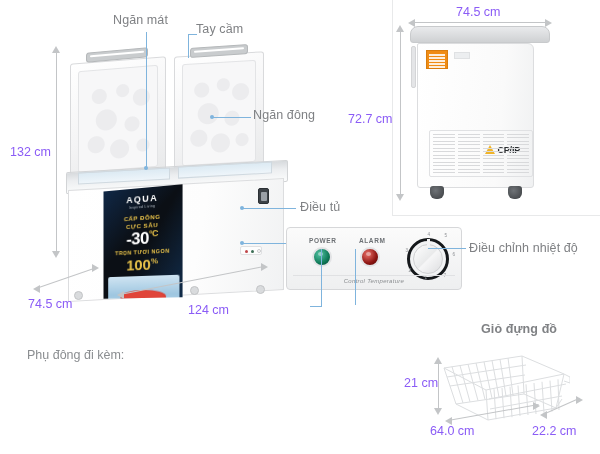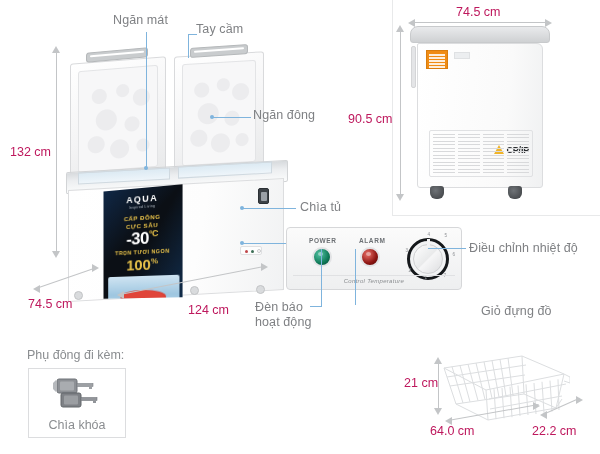--- a/index.html
+++ b/index.html
@@ -15,21 +15,21 @@
   .lbl {
     position: absolute;
     color: #7f8184;
     font-size: 12.5px;
     line-height: 15px;
     white-space: pre-line;
     letter-spacing: .1px;
   }
   .dim {
     position: absolute;
-    color: #be185d;
+    color: #8b5cf6;
     font-size: 12.5px;
     line-height: 14px;
     white-space: nowrap;
   }
   .leader { position: absolute; background: #7fb4dd; }
   .leader.h { height: 1px; }
   .leader.v { width: 1px; }
 
   
   .arrowline { position:absolute; background:#c3c5c7; }
@@ -172,21 +172,21 @@
   
   #sideview{
     position:absolute; left:410px; top:26px; width:140px; height:176px;
   }
   #sv-lid{
     position:absolute; left:0; top:0; width:140px; height:17px;
     background:linear-gradient(180deg,#e9eaec,#cfd1d3);
     border:1px solid #c8cacc; border-radius:8px 8px 3px 3px;
   }
   #sv-body{
-    position:absolute; left:7px; top:17px; width:126px; height:145px;
+    position:absolute; left:7px; top:17px; width:117px; height:145px;
     background:linear-gradient(95deg,#ffffff,#fafafa 70%,#f0f1f2);
     border:1px solid #dcdddf; border-radius:2px 6px 3px 3px;
   }
   #sv-hinge{ position:absolute; left:1px; top:20px; width:5px; height:42px;
     background:#e4e5e7; border:1px solid #d4d5d7; border-radius:2px; }
   #sv-orange{
     position:absolute; left:8px; top:6px; width:22px; height:19px;
     background:#f08c14; border:1px solid #d97c0c;
   }
   #sv-orange span{ position:absolute; left:2px; right:2px; height:1.6px; background:#fff; opacity:.85; }
@@ -304,21 +304,21 @@
   <div style="position:absolute; left:144px; top:166px; width:4px; height:4px; border-radius:50%; background:#7fb4dd;"></div>
 
   <div class="lbl" style="left:196px; top:22px;">Tay cầm</div>
   <div class="leader h" style="left:188px; top:34px; width:9px; background:#7fb4dd;"></div>
   <div class="leader v" style="left:188px; top:34px; height:24px; background:#7fb4dd;"></div>
 
   <div class="lbl" style="left:253px; top:108px;">Ngăn đông</div>
   <div class="leader h" style="left:212px; top:117px; width:39px; background:#7fb4dd;"></div>
   <div style="position:absolute; left:210px; top:115px; width:4px; height:4px; border-radius:50%; background:#7fb4dd;"></div>
 
-  <div class="lbl" style="left:300px; top:200px;">Chìa tủ</div>
+  <div class="lbl" style="left:300px; top:200px;">Điều tủ</div>
   <div class="leader h" style="left:242px; top:208px; width:54px; background:#7fb4dd;"></div>
   <div style="position:absolute; left:240px; top:206px; width:4px; height:4px; border-radius:50%; background:#7fb4dd;"></div>
 
   <div class="leader h" style="left:242px; top:243px; width:44px; background:#7fb4dd;"></div>
   <div style="position:absolute; left:240px; top:241px; width:4px; height:4px; border-radius:50%; background:#7fb4dd;"></div>
 
   <div id="panel">
     <div class="ptxt" style="left:22px; top:9px;">POWER</div>
     <div class="led green" style="left:25px; top:19px;"></div>
 
@@ -336,22 +336,20 @@
     <div class="dtick" style="right:34px; top:47px;">1</div>
     <div class="dtick" style="right:50px; top:40px;">2</div>
     <div class="dtick" style="right:53px; top:20px;">3</div>
 
     <div class="divider" style="top:47px;"></div>
     <div id="ctrl-cap" style="top:50px;">Control Temperature</div>
   </div>
 
   <div class="leader v" style="left:321px; top:249px; height:57px; background:#7fb4dd;"></div>
   <div class="leader h" style="left:310px; top:306px; width:12px; background:#7fb4dd;"></div>
-  <div class="lbl" style="left:255px; top:300px; text-align:left;">Đèn báo
-hoạt động</div>
 
   <div class="leader v" style="left:355px; top:249px; height:56px; background:#7fb4dd;"></div>
 
   <div class="leader h" style="left:428px; top:248px; width:38px; background:#7fb4dd;"></div>
   <div class="lbl" style="left:469px; top:241px;">Điều chỉnh nhiệt độ</div>
 
   <div id="sideview">
     <div id="sv-lid"></div>
     <div id="sv-hinge"></div>
     <div id="sv-body">
@@ -430,25 +428,25 @@
   </div>
 
   <div class="arrowline h" style="left:414px; top:22px; width:132px; background:#c3c5c7;"></div>
   <div class="tip" style="left:408px; top:19px; border-top:4px solid transparent; border-bottom:4px solid transparent; border-right:7px solid #c3c5c7;"></div>
   <div class="tip" style="left:545px; top:19px; border-top:4px solid transparent; border-bottom:4px solid transparent; border-left:7px solid #c3c5c7;"></div>
   <div class="dim" style="left:456px; top:5px;">74.5 cm</div>
 
   <div class="arrowline v" style="left:400px; top:30px; height:166px; background:#c3c5c7;"></div>
   <div class="tip" style="left:396px; top:25px; border-left:4px solid transparent; border-right:4px solid transparent; border-bottom:7px solid #c3c5c7;"></div>
   <div class="tip" style="left:396px; top:194px; border-left:4px solid transparent; border-right:4px solid transparent; border-top:7px solid #c3c5c7;"></div>
-  <div class="dim" style="left:348px; top:112px;">90.5 cm</div>
+  <div class="dim" style="left:348px; top:112px;">72.7 cm</div>
 
   <div style="position:absolute; left:392px; top:0px; width:208px; height:216px; border-left:1px solid #e8e9ea; border-bottom:1px solid #e8e9ea;"></div>
 
-  <div class="lbl" style="left:481px; top:304px;">Giỏ đựng đồ</div>
+  <div class="lbl" style="left:481px; top:322px;font-weight:bold;">Giỏ đựng đồ</div>
 
   <div id="basket">
     <svg width="132" height="78" viewBox="0 0 132 78">
       <g fill="none" stroke="#dcdee0" stroke-width="1">
 
         <path d="M6 16 L84 4 L126 22 L48 38 Z"></path>
 
         <path d="M18 52 L86 42 L118 56 L50 68 Z"></path>
 
         <path d="M6 16 L18 52"></path>
@@ -478,32 +476,14 @@
   <div class="tip" style="left:445px; top:417px; border-top:4px solid transparent; border-bottom:4px solid transparent; border-right:7px solid #c3c5c7;"></div>
   <div class="tip" style="left:533px; top:402px; border-top:4px solid transparent; border-bottom:4px solid transparent; border-left:7px solid #c3c5c7;"></div>
   <div class="dim" style="left:430px; top:424px;">64.0 cm</div>
 
   <div class="arrowline h" style="left:543px; top:414px; width:40px; background:#c3c5c7; transform:rotate(-24deg); transform-origin:left center;"></div>
   <div class="tip" style="left:540px; top:411px; border-top:4px solid transparent; border-bottom:4px solid transparent; border-right:7px solid #c3c5c7;"></div>
   <div class="tip" style="left:576px; top:396px; border-top:4px solid transparent; border-bottom:4px solid transparent; border-left:7px solid #c3c5c7;"></div>
   <div class="dim" style="left:532px; top:424px;">22.2 cm</div>
 
   <div id="acc-title">Phụ đông đi kèm:</div>
-  <div id="acc-box">
-    <div id="keys">
-      <svg width="52" height="34" viewBox="0 0 52 34">
-        <g>
-          <rect x="6" y="2" width="20" height="14" rx="2" fill="#8d9095" stroke="#6f7378" stroke-width="1"></rect>
-          <rect x="9" y="4.5" width="14" height="9" rx="1" fill="#a9acb0"></rect>
-          <rect x="26" y="6.5" width="16" height="3" fill="#9da0a4" stroke="#7c8085" stroke-width=".6"></rect>
-          <rect x="38" y="9.5" width="3" height="2.5" fill="#9da0a4"></rect>
-          <rect x="10" y="16" width="20" height="14" rx="2" fill="#7e8186" stroke="#62666b" stroke-width="1"></rect>
-          <rect x="13" y="18.5" width="14" height="9" rx="1" fill="#9b9ea2"></rect>
-          <rect x="30" y="20.5" width="16" height="3" fill="#92959a" stroke="#73777c" stroke-width=".6"></rect>
-          <rect x="42" y="23.5" width="3" height="2.5" fill="#92959a"></rect>
-          <path d="M5 3 L5 15 L2 12 L2 6 Z" fill="#b6b9bd"></path>
-        </g>
-      </svg>
-    </div>
-    <div id="acc-caption">Chìa khóa</div>
-  </div>
 
 </div>
 
 </body></html>

